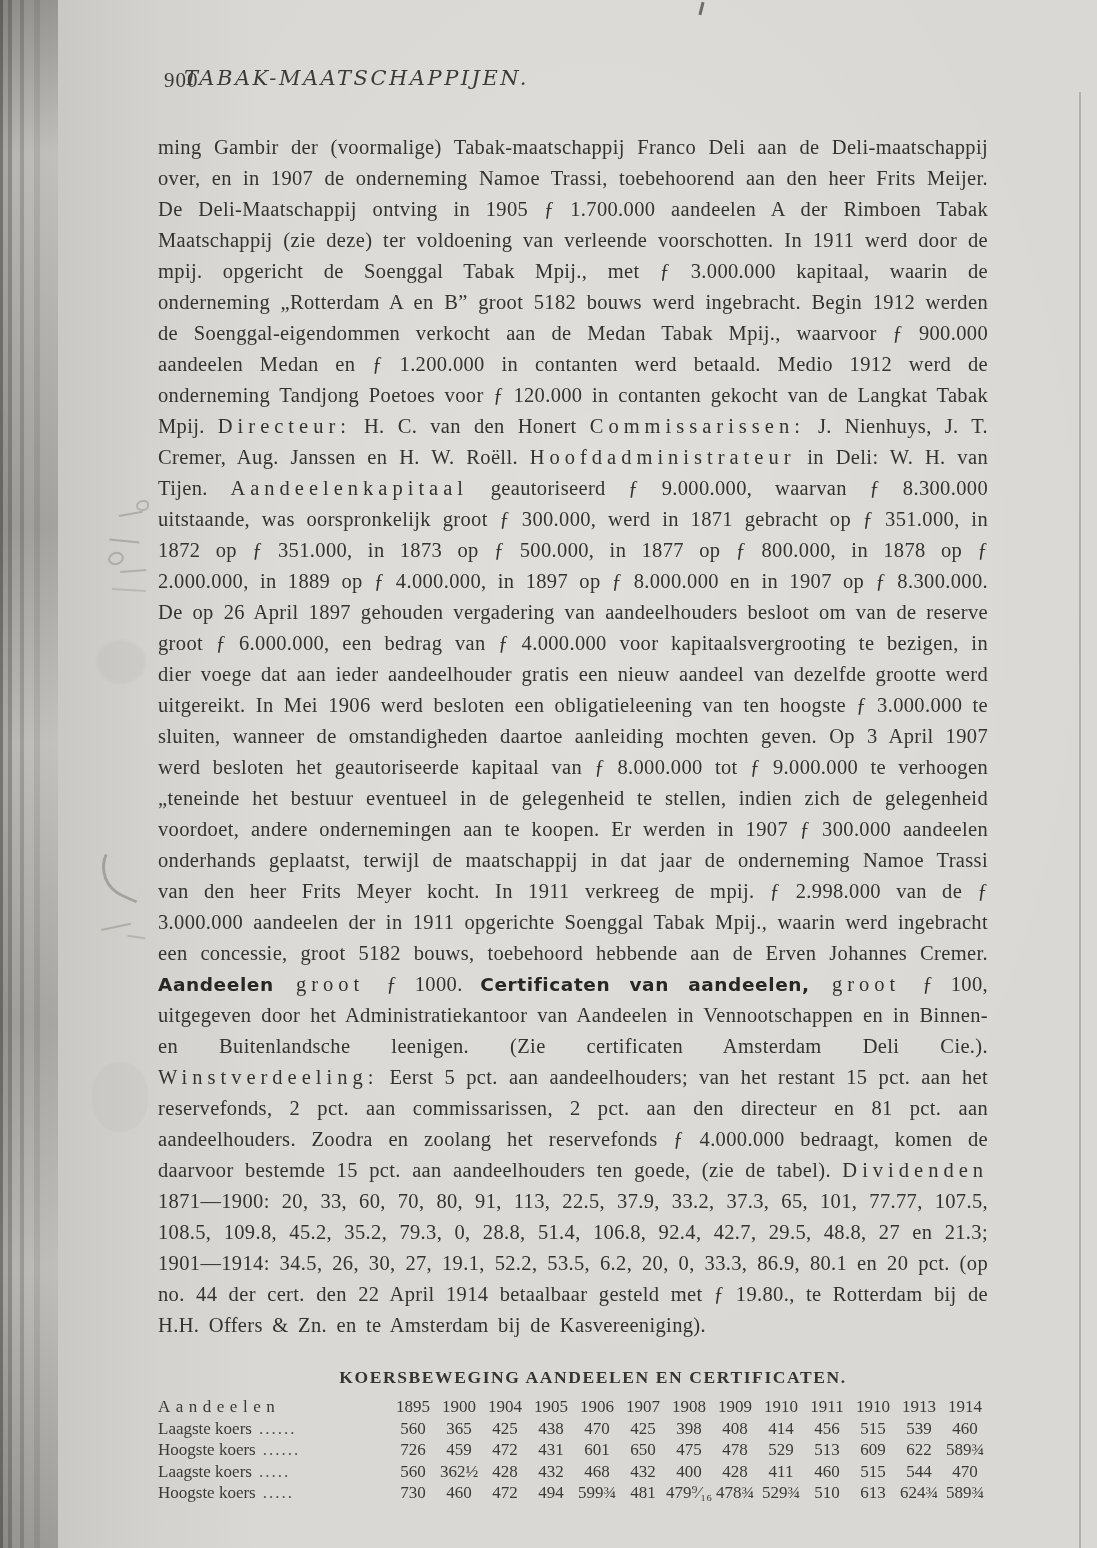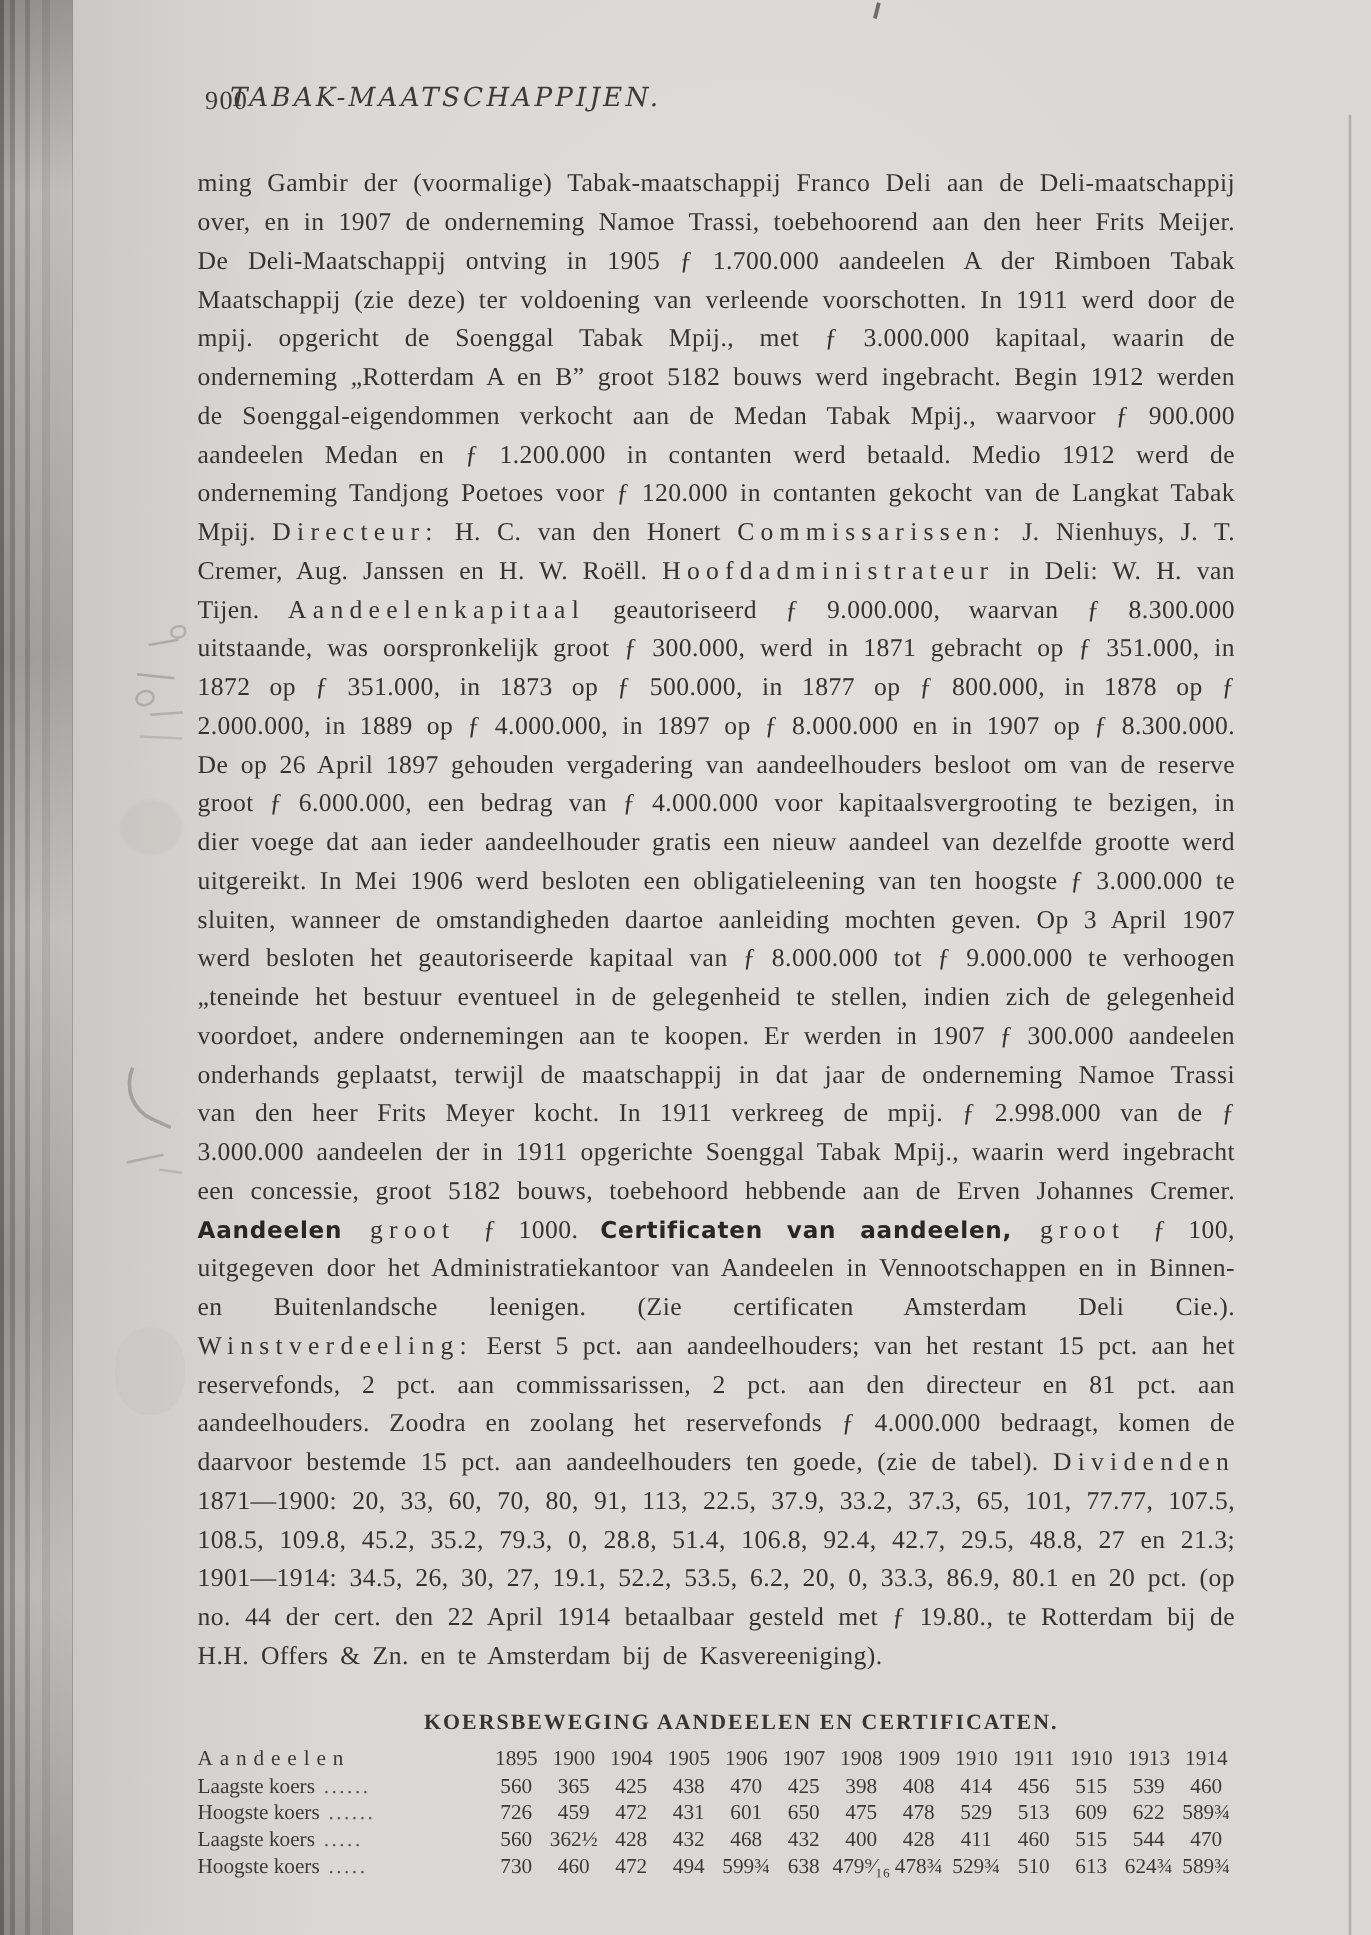--- a/index.html
+++ b/index.html
@@ -191,21 +191,21 @@
             <span class="tcell">544</span>
             <span class="tcell">470</span>
           </div>
           <div class="trow">
             <span class="tlabel"><span class="">Hoogste koers</span><span class="dots">.....</span></span>
             <span class="tcell">730</span>
             <span class="tcell">460</span>
             <span class="tcell">472</span>
             <span class="tcell">494</span>
             <span class="tcell">599¾</span>
-            <span class="tcell">638</span>
+            <span class="tcell">481</span>
             <span class="tcell">479⁹⁄₁₆</span>
             <span class="tcell">478¾</span>
             <span class="tcell">529¾</span>
             <span class="tcell">510</span>
             <span class="tcell">613</span>
             <span class="tcell">624¾</span>
             <span class="tcell">589¾</span>
           </div>
         </div>
     </div>

